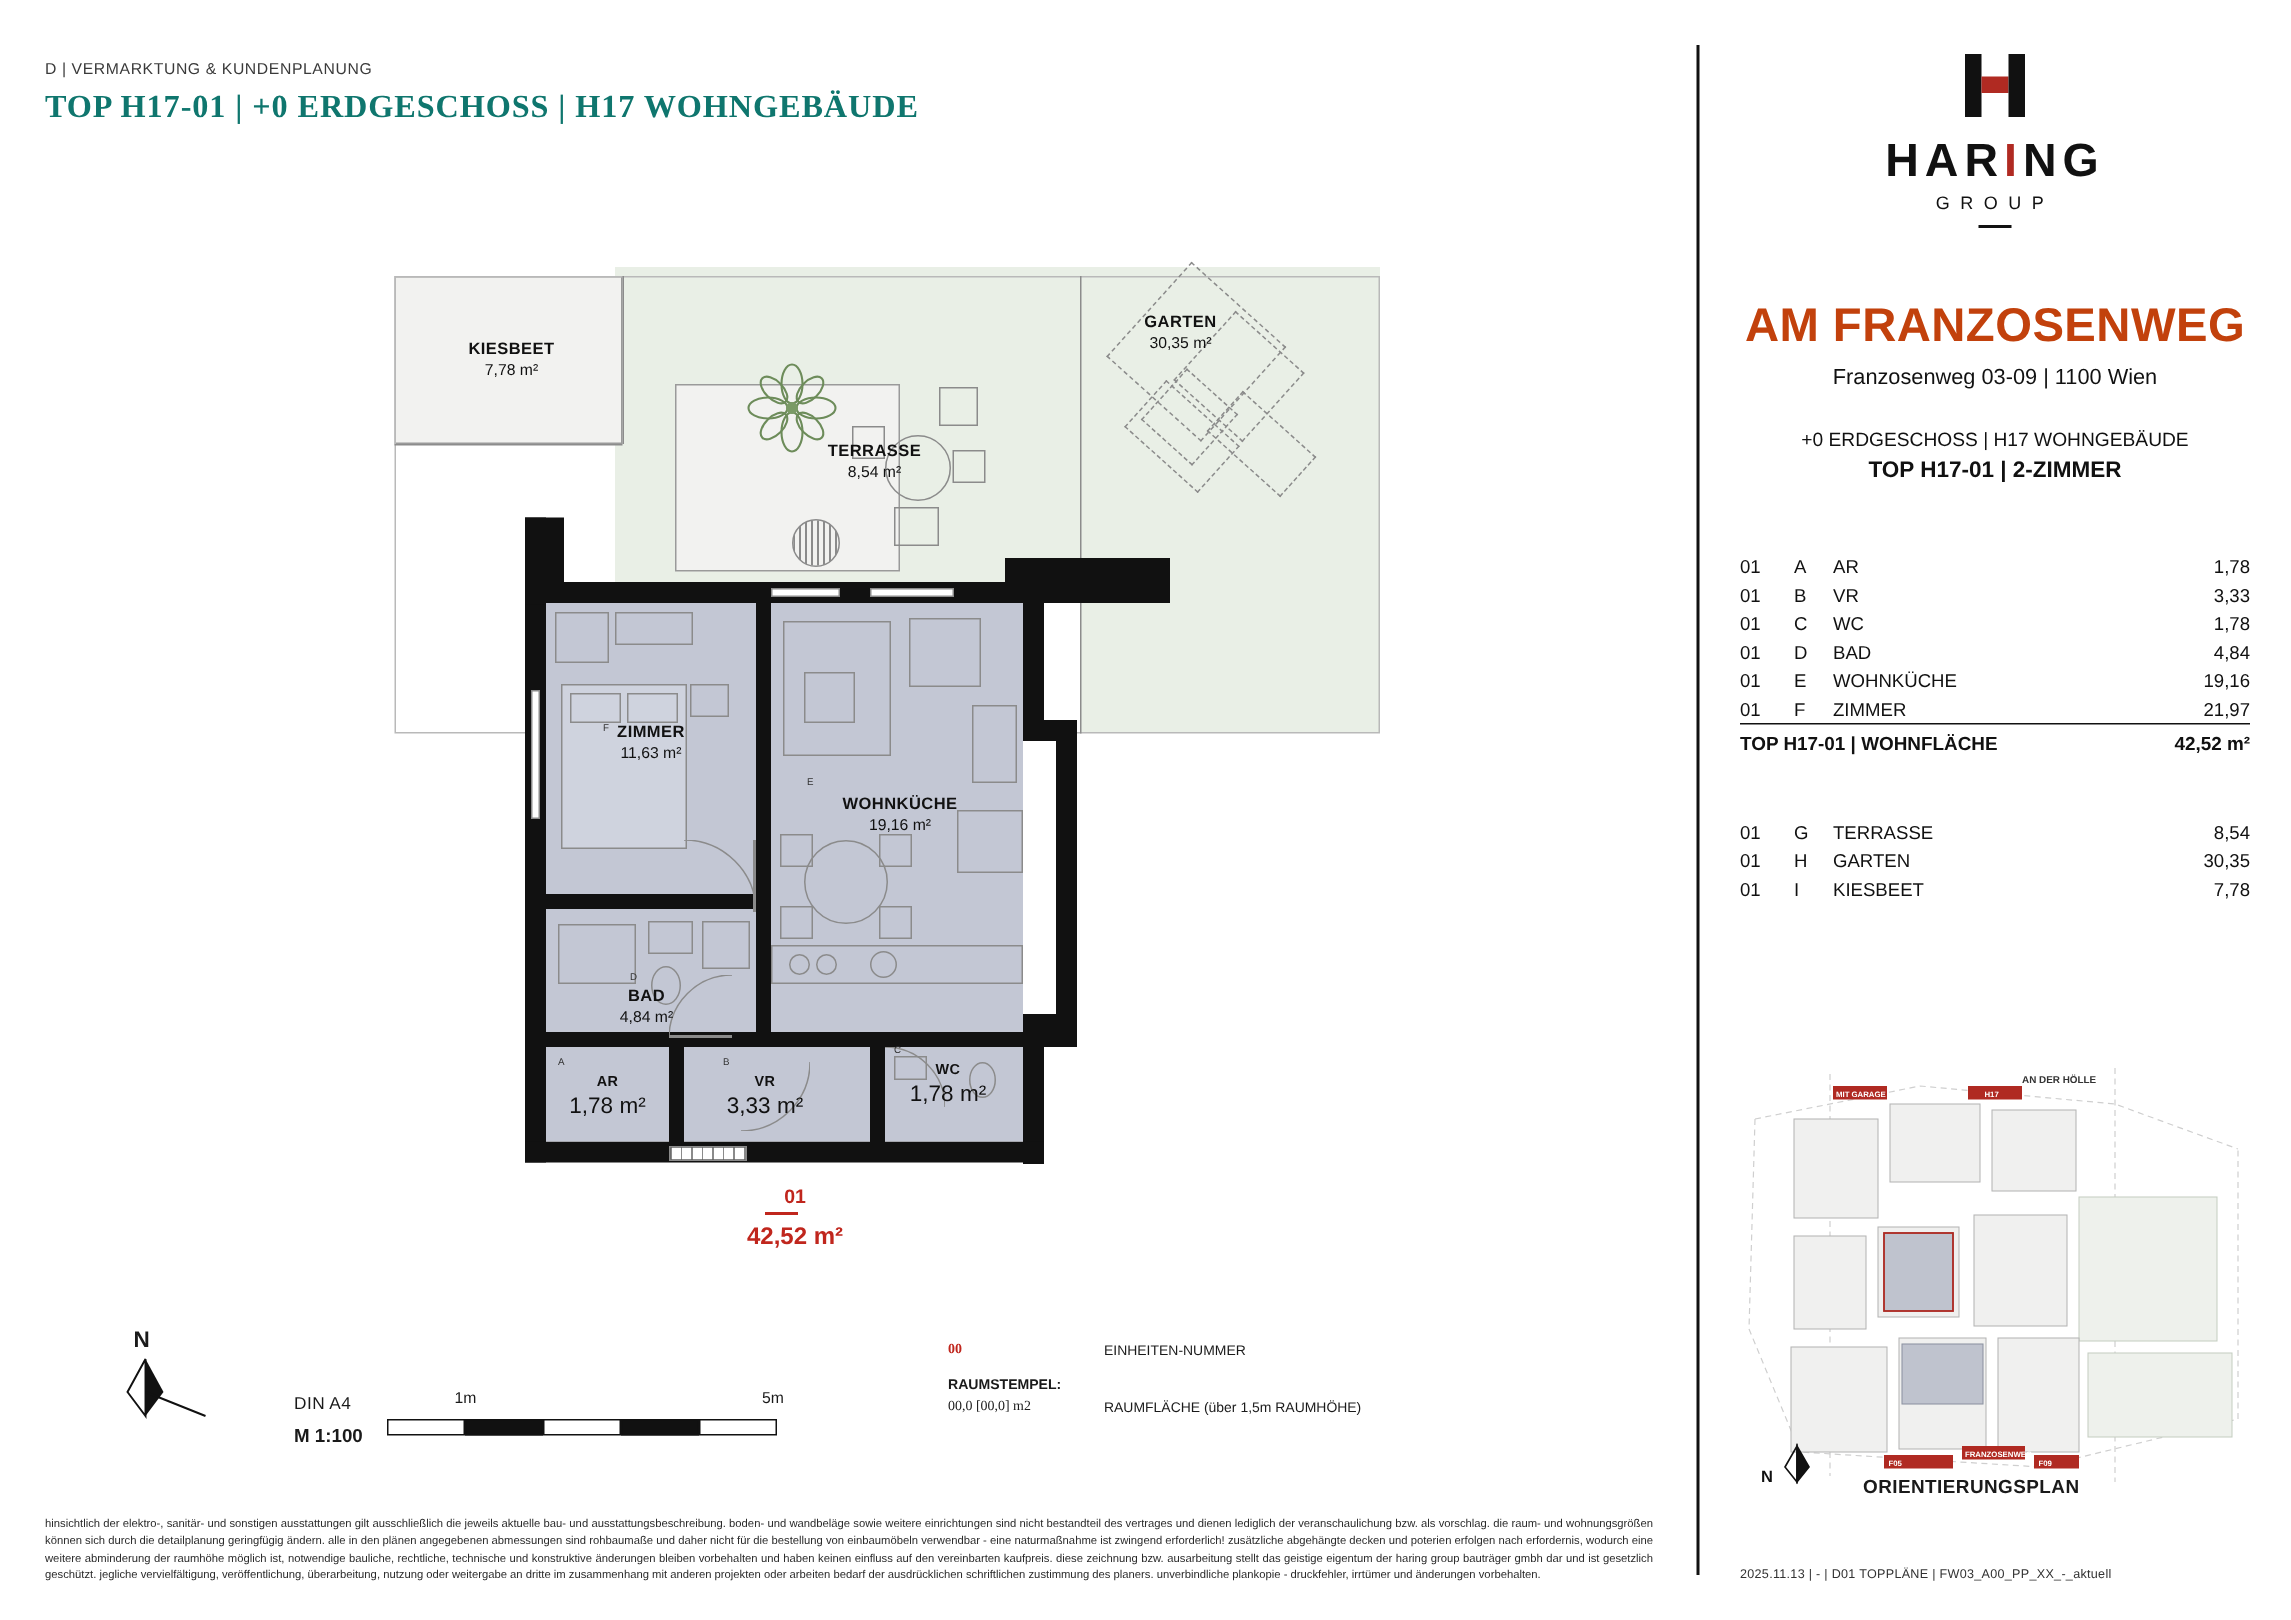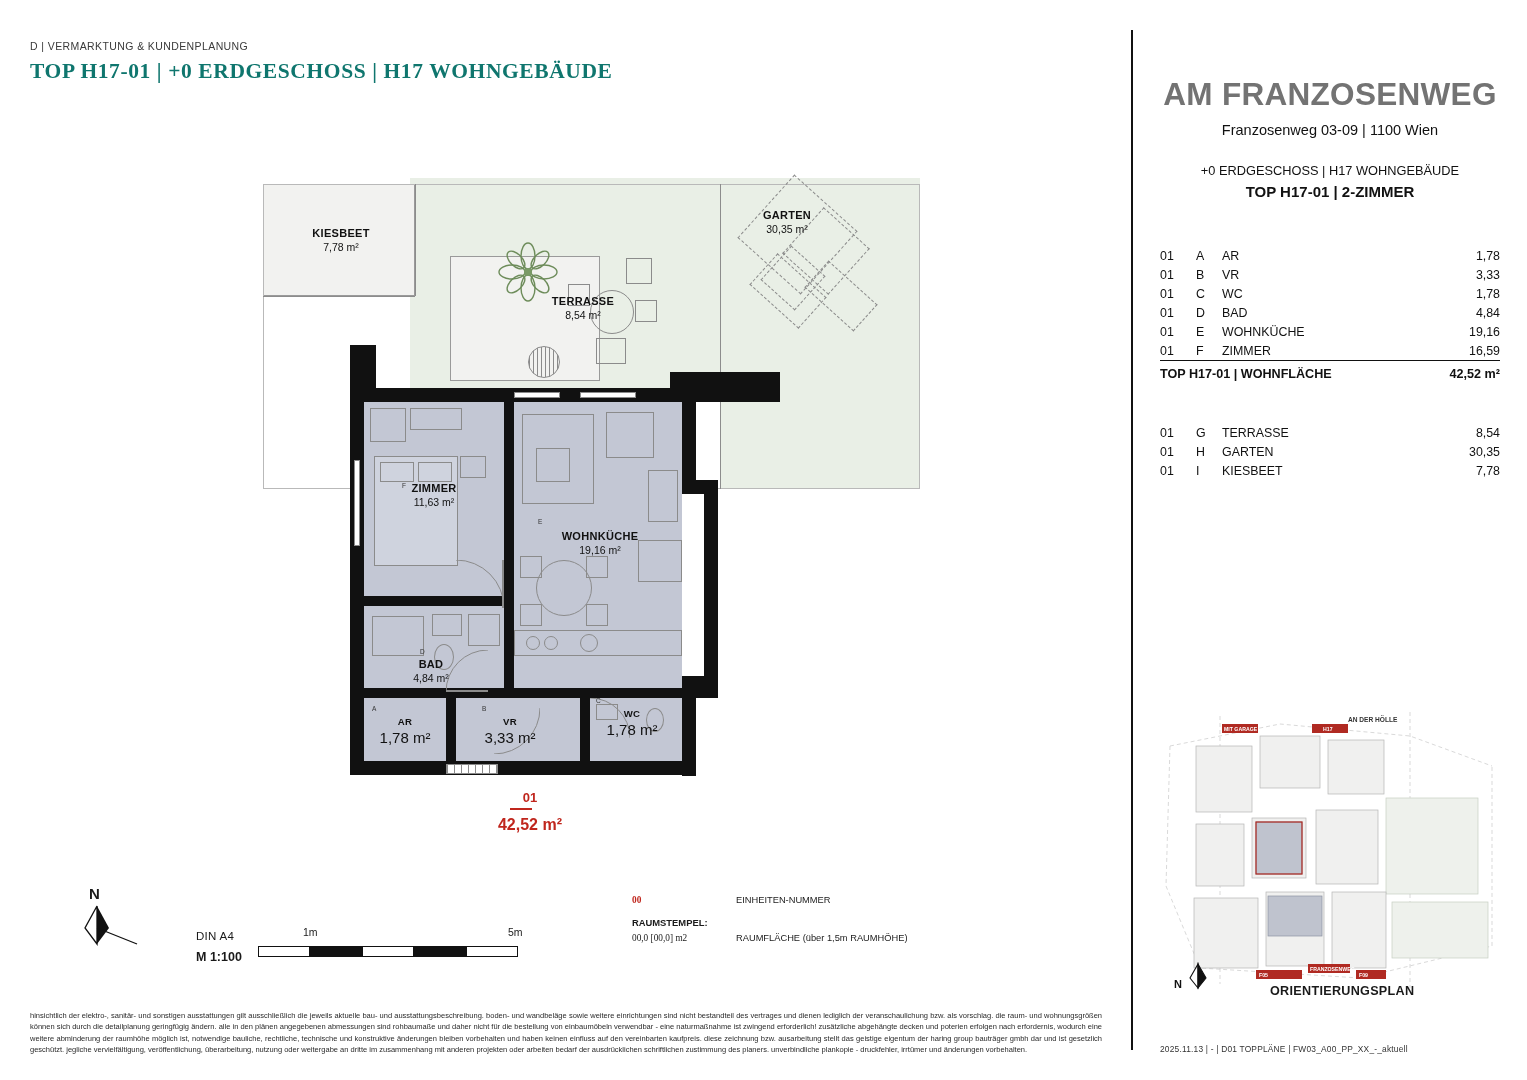--- a/index.html
+++ b/index.html
@@ -33,38 +33,38 @@
   .logo-mark { display:inline-block; width:40px; height:42px; position:relative; }
   .logo-mark i { position:absolute; background:#111; display:block; }
   .logo-mark i.l { left:0; top:0; width:11px; height:42px; }
   .logo-mark i.r { right:0; top:0; width:11px; height:42px; }
   .logo-mark i.m { left:11px; top:15px; width:18px; height:11px; background:#b02a22; }
   .logo-name { font-size:31px; font-weight:700; letter-spacing:4px; margin-top:6px; color:#111; }
   .logo-name .red { color:#b02a22; }
   .logo-sub { font-size:12px; letter-spacing:7px; margin-top:3px; color:#111; }
   .logo-dash { width:22px; height:2px; background:#111; margin:8px auto 0; }
 
-  .proj-title { margin-top:46px; font-size:31.5px; font-weight:700; letter-spacing:.3px; text-align:center; color:#737373; }
+  .proj-title { margin-top:46px; font-size:31.5px; font-weight:700; letter-spacing:.3px; text-align:center; color:#c2410c; }
   .proj-addr { margin-top:9px; font-size:14.5px; text-align:center; color:#111; }
   .proj-line1 { margin-top:25px; font-size:12.8px; text-align:center; color:#111; }
   .proj-line2 { margin-top:5px; font-size:15px; font-weight:700; text-align:center; color:#111; }
 
   .tbl { margin-top:46px; width:100%; border-collapse:collapse; }
   .tbl td { font-size:12.4px; padding:2.5px 0; color:#111; }
   .tbl td.c1 { width:36px; }
   .tbl td.c2 { width:26px; }
   .tbl td.c3 { }
   .tbl td.c4 { text-align:right; }
   .tbl tr.total td { border-top:1px solid #111; padding-top:6px; font-weight:700; font-size:12.6px; }
   .tbl tr.total td.sum { text-align:right; }
   .tbl2 { margin-top:40px; }
 
   
   .orient { position:absolute; left:1160px; top:706px; width:342px; height:300px; }
-  .orient-label { position:absolute; left:82px; bottom:8px; font-size:12.6px; font-weight:700; letter-spacing:.3px;margin-left:28px; }
+  .orient-label { position:absolute; left:82px; bottom:8px; font-size:12.6px; font-weight:700; letter-spacing:.3px; }
 
   .footer-code { position:absolute; left:1160px; top:1044px; font-size:8.4px; color:#333; letter-spacing:.2px; }
 
   
   .compass { position:absolute; left:75px; top:888px; width:70px; height:60px; }
   .compass .nchar { position:absolute; left:14px; top:-3px; font-size:15px; font-weight:700; }
   .din { position:absolute; left:196px; top:930px; font-size:11.5px; letter-spacing:.3px; }
   .scale-m { position:absolute; left:196px; top:950px; font-size:12.5px; font-weight:700; }
   .scalebar { position:absolute; left:258px; top:946px; width:262px; height:14px; }
   .scalebar .seg { position:absolute; top:0; height:11px; border:1px solid #111; }
@@ -325,20 +325,28 @@
       <div>RAUMFLÄCHE (über 1,5m RAUMHÖHE)</div>
     </div>
   </div>
 
   <div class="fineprint">hinsichtlich der elektro-, sanitär- und sonstigen ausstattungen gilt ausschließlich die jeweils aktuelle bau- und ausstattungsbeschreibung. boden- und wandbeläge sowie weitere einrichtungen sind nicht bestandteil des vertrages und dienen lediglich der veranschaulichung bzw. als vorschlag. die raum- und wohnungsgrößen können sich durch die detailplanung geringfügig ändern. alle in den plänen angegebenen abmessungen sind rohbaumaße und daher nicht für die bestellung von einbaumöbeln verwendbar - eine naturmaßnahme ist zwingend erforderlich! zusätzliche abgehängte decken und poterien erfolgen nach erfordernis, wodurch eine weitere abminderung der raumhöhe möglich ist, notwendige bauliche, rechtliche, technische und konstruktive änderungen bleiben vorbehalten und haben keinen einfluss auf den vereinbarten kaufpreis. diese zeichnung bzw. ausarbeitung stellt das geistige eigentum der haring group bauträger gmbh dar und ist gesetzlich geschützt. jegliche vervielfältigung, veröffentlichung, überarbeitung, nutzung oder weitergabe an dritte im zusammenhang mit anderen projekten oder arbeiten bedarf der ausdrücklichen schriftlichen zustimmung des planers. unverbindliche plankopie - druckfehler, irrtümer und änderungen vorbehalten.</div>
 
   <div class="vdiv"></div>
 
   <div class="rp">
 
+    <div class="logo-wrap">
+      <div class="logo-mark">
+        <i class="l"></i><i class="m"></i><i class="r"></i>
+      </div>
+      <div class="logo-name"><span>HAR</span><span class="red">I</span><span>NG</span></div>
+      <div class="logo-sub">GROUP</div>
+      <div class="logo-dash"></div>
+    </div>
 
     <div class="proj-title">AM FRANZOSENWEG</div>
     <div class="proj-addr">Franzosenweg 03-09 | 1100 Wien</div>
     <div class="proj-line1">+0 ERDGESCHOSS | H17 WOHNGEBÄUDE</div>
     <div class="proj-line2">TOP H17-01 | 2-ZIMMER</div>
 
     <table class="tbl">
       <tbody>
           <tr>
         <td class="c1">01</td>
@@ -367,21 +375,21 @@
       <tr>
         <td class="c1">01</td>
         <td class="c2">E</td>
         <td class="c3">WOHNKÜCHE</td>
         <td class="c4">19,16</td>
       </tr>
       <tr>
         <td class="c1">01</td>
         <td class="c2">F</td>
         <td class="c3">ZIMMER</td>
-        <td class="c4">16,59</td>
+        <td class="c4">21,97</td>
       </tr>
       <tr class="total">
         <td colspan="3">TOP H17-01 | WOHNFLÄCHE</td>
         <td class="sum">42,52 m²</td>
       </tr>
     </tbody>
       </table>
 
     <table class="tbl tbl2">
       <tbody>

